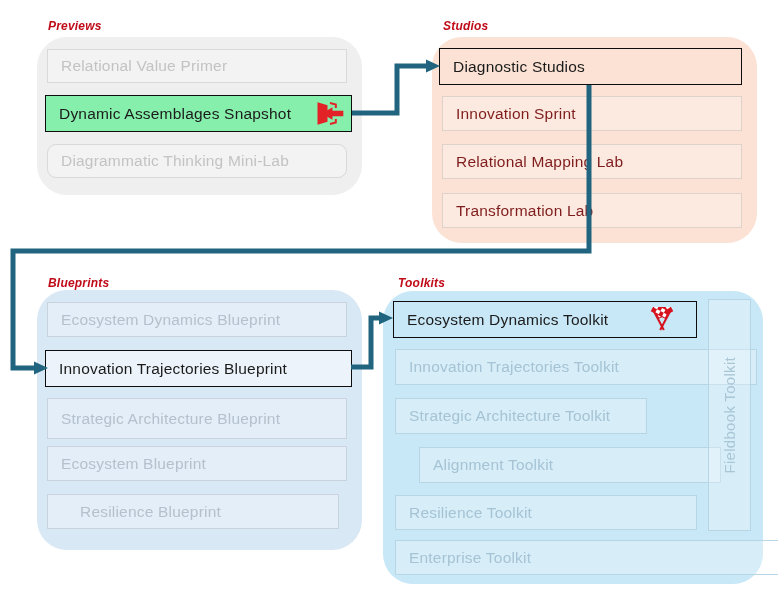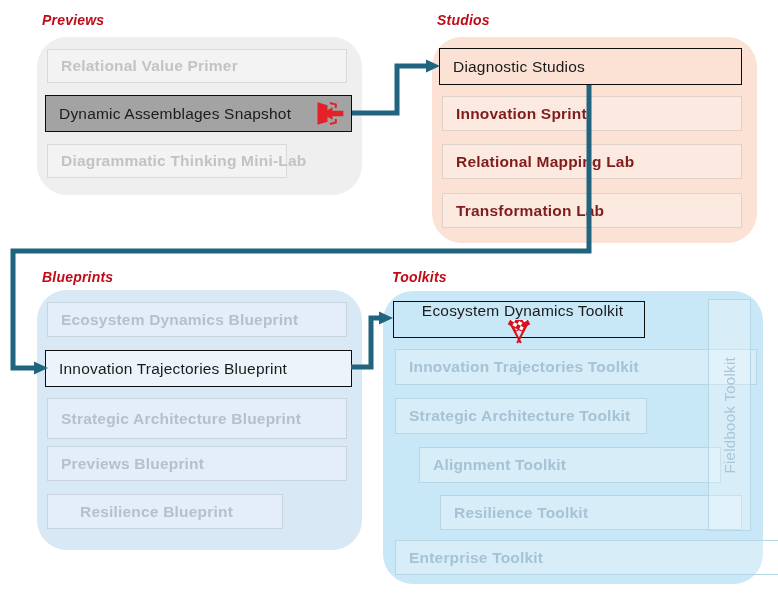--- a/index.html
+++ b/index.html
@@ -1,41 +1,41 @@
 <!DOCTYPE html>
 <html><head>
 <meta charset="utf-8">
 <style>
   html,body{margin:0;padding:0;background:#ffffff;}
   .canvas{
     position:relative;width:778px;height:604px;background:#ffffff;overflow:hidden;
     font-family:"Liberation Sans", sans-serif;
   }
   .group-title{
-    position:absolute;margin:5px;font-size:14px;line-height:20px;
+    position:absolute;margin:11px;font-size:12px;line-height:20px;
     font-weight:700;font-style:italic;color:#c00b18;letter-spacing:.2px;
   }
   .panel{position:absolute;border-radius:30px;}
   .panel.previews{background:#efeff0;}
   .panel.studios{background:#fbe2d4;}
   .panel.blueprints{background:#d9e8f5;}
   .panel.toolkits{background:#c8e8f7;}
   .item{
     position:absolute;box-sizing:border-box;display:flex;align-items:center;
     padding:0 6px 0 13px;font-size:15.5px;letter-spacing:.2px;white-space:nowrap;
   }
   .item .lbl{flex:0 0 auto;}
   .item .spacer{flex:1 1 auto;}
-  .item.inactive{border:1px solid;background:rgba(255,255,255,0.28);font-weight:bold;}
+  .item.inactive{border:1px solid;background:rgba(255,255,255,0.28);}
   .item.active{border:1.6px solid #0d0d0d;color:#1b1b1b;z-index:3;}
   .previews-g .item.inactive{border-color:#d9d9d9;color:#c4c3c3;}
   .studios-g  .item.inactive{border-color:#ded2ca;color:#7f1d1d;}
   .blueprints-g .item.inactive{border-color:#c8d3de;color:#b4c0cb;}
   .toolkits-g .item.inactive{border-color:#b6d6e5;color:#a5c3d4;}
-  .previews-g .item.active{background:#a3a3a3;text-align:center;}
+  .previews-g .item.active{background:#86efac;text-align:center;}
   .studios-g .item.active{background:#fbe2d4;}
   .blueprints-g .item.active{background:#ecf3fa;}
   .toolkits-g .item.active{background:#c8e8f7;}
   .fieldbook{
     position:absolute;box-sizing:border-box;border:1px solid #b6d6e5;
     background:rgba(255,255,255,0.28);display:flex;align-items:center;justify-content:center;
   }
   .fieldbook .vtext{
     writing-mode:vertical-rl;transform:rotate(180deg);
     font-size:15px;color:#a9c6d6;letter-spacing:.3px;white-space:nowrap;
@@ -59,21 +59,21 @@
       <span class="spacer"></span>
       <span class="icon">
         <svg width="30" height="29" viewBox="0 0 36 34">
           <polygon points="3,3.5 15,7 15,27 3,30.5" fill="#e32227"></polygon>
           <polyline points="18,4.5 25,6.3 25,10.5" fill="none" stroke="#e32227" stroke-width="2.4"></polyline>
           <polyline points="18,29.5 25,27.7 25,23.5" fill="none" stroke="#e32227" stroke-width="2.4"></polyline>
           <polygon points="8,17 21,9.5 21,13.8 34,13.8 34,20.2 21,20.2 21,24.5" fill="#e32227"></polygon>
         </svg>
       </span>
     </div>
-    <div class="item inactive" style="left:47px;top:144px;width:240px;height:34px;">
+    <div class="item inactive" style="left:47px;top:144px;width:300px;height:34px;border-radius:9px;">
       <span class="lbl">Diagrammatic Thinking Mini-Lab</span>
     </div>
   </div>
 
   <div class="studios-g">
     <h2 class="group-title" style="left:432px;top:5px;">Studios</h2>
     <div class="panel studios" style="left:432px;top:37px;width:325px;height:206px;"></div>
     <div class="item active" style="left:439px;top:48px;width:303px;height:37px;">
       <span class="lbl">Diagnostic Studios</span>
     </div>
@@ -94,31 +94,31 @@
     <div class="item inactive" style="left:47px;top:302px;width:300px;height:35px;">
       <span class="lbl">Ecosystem Dynamics Blueprint</span>
     </div>
     <div class="item active" style="left:45px;top:350px;width:307px;height:37px;">
       <span class="lbl">Innovation Trajectories Blueprint</span>
     </div>
     <div class="item inactive" style="left:47px;top:398px;width:300px;height:41px;">
       <span class="lbl">Strategic Architecture Blueprint</span>
     </div>
     <div class="item inactive" style="left:47px;top:446px;width:300px;height:35px;">
-      <span class="lbl">Previews Blueprint</span>
+      <span class="lbl">Ecosystem Blueprint</span>
     </div>
-    <div class="item inactive" style="left:47px;top:494px;width:236px;height:35px;padding-left:32px;">
+    <div class="item inactive" style="left:47px;top:494px;width:292px;height:35px;padding-left:32px;">
       <span class="lbl">Resilience Blueprint</span>
     </div>
   </div>
 
   <div class="toolkits-g">
     <h2 class="group-title" style="left:387px;top:262px;">Toolkits</h2>
     <div class="panel toolkits" style="left:383px;top:291px;width:380px;height:293px;"></div>
-    <div class="item active" style="left:393px;top:301px;width:252px;height:37px;flex-direction:column;">
+    <div class="item active" style="left:393px;top:301px;width:304px;height:37px;">
       <span class="lbl">Ecosystem Dynamics Toolkit</span>
       <span class="spacer"></span>
       <span class="icon" style="margin-right:8px;">
         <svg width="40" height="25" viewBox="0 0 44 27">
           <g transform="translate(24,25) rotate(-28)">
             <rect x="-1.1" y="-23" width="2.2" height="23" fill="#d6111e"></rect>
             <rect x="1.1" y="-23" width="17" height="9" fill="#ffffff" stroke="#d6111e" stroke-width="1.4"></rect>
             <rect x="1.1" y="-23" width="4.2" height="4.5" fill="#d6111e"></rect>
             <rect x="9.5" y="-23" width="4.2" height="4.5" fill="#d6111e"></rect>
             <rect x="5.3" y="-18.5" width="4.2" height="4.5" fill="#d6111e"></rect>
@@ -137,21 +137,21 @@
     </div>
     <div class="item inactive" style="left:395px;top:349px;width:362px;height:36px;">
       <span class="lbl">Innovation Trajectories Toolkit</span>
     </div>
     <div class="item inactive" style="left:395px;top:398px;width:252px;height:36px;">
       <span class="lbl">Strategic Architecture Toolkit</span>
     </div>
     <div class="item inactive" style="left:419px;top:447px;width:302px;height:36px;">
       <span class="lbl">Alignment Toolkit</span>
     </div>
-    <div class="item inactive" style="left:395px;top:495px;width:302px;height:35px;margin-left:45px;">
+    <div class="item inactive" style="left:395px;top:495px;width:302px;height:35px;">
       <span class="lbl">Resilience Toolkit</span>
     </div>
     <div class="item inactive" style="left:395px;top:540px;width:423px;height:35px;">
       <span class="lbl">Enterprise Toolkit</span>
     </div>
     <div class="fieldbook" style="left:708px;top:299px;width:43px;height:232px;">
       <span class="vtext">Fieldbook Toolkit</span>
     </div>
   </div>
 

